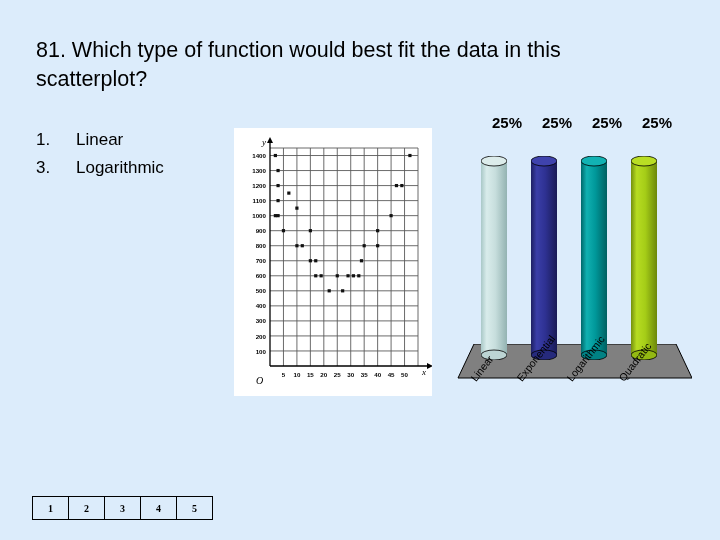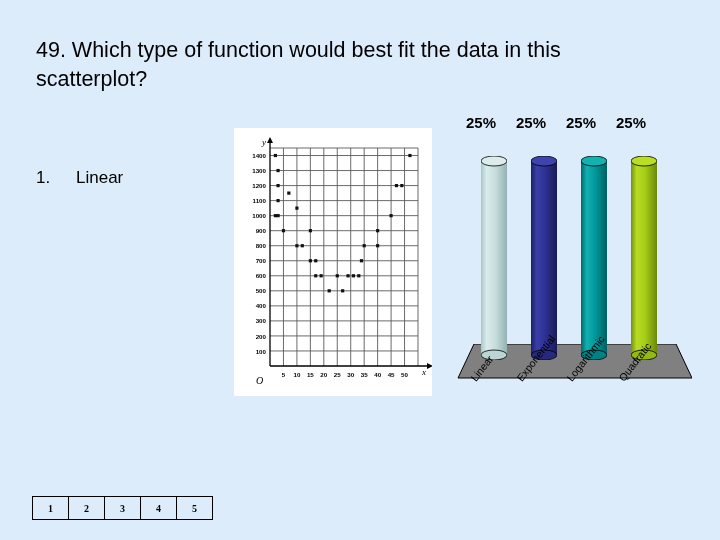--- a/index.html
+++ b/index.html
@@ -27,21 +27,20 @@
     font-family: "Liberation Sans", sans-serif;
     letter-spacing: 0px;
   }
 
   
   #answer-list {
     position: absolute;
     left: 36px;
     top: 126px;
     width: 200px;
-    margin-top: 38px;
   }
   .answer-row {
     position: relative;
     height: 28px;
     font-size: 17px;
     color: #000;
     line-height: 28px;
     white-space: nowrap;
   }
   .answer-num {
@@ -84,21 +83,21 @@
     position: absolute;
     left: 0;
     top: 0;
     width: 240px;
     height: 24px;
   }
   .pct-label {
     position: absolute;
     top: 0;
     width: 56px;
-    text-align: left;
+    text-align: right;
     font-size: 15px;
     font-weight: bold;
     color: #000;
     font-family: "Liberation Sans", sans-serif;
   }
   #bars-area {
     position: absolute;
     left: 0;
     top: 24px;
     width: 240px;
@@ -136,29 +135,32 @@
     font-size: 10px;
     color: #000;
     font-family: "Liberation Serif", serif;
     font-weight: bold;
     background: #dcecfb;
   }
 </style>
 </head>
 <body>
 
-<div id="question-title">49.  Which type of function would best fit the data in this scatterplot?</div>
+<div id="question-title">81.  Which type of function would best fit the data in this scatterplot?</div>
 
 <div id="answer-list">
 
   <div class="answer-row">
     <span class="answer-num">1.</span><span class="answer-label">Linear</span>
   </div>
 
 
+  <div class="answer-row">
+    <span class="answer-num">3.</span><span class="answer-label">Logarithmic</span>
+  </div>
 
 
 </div>
 
 <div id="scatter-panel">
   <svg id="scatter-svg" width="198" height="268" viewBox="0 0 198 268">
     <g id="scatter-grid">
         <line x1="36" y1="222.9655172413793" x2="184" y2="222.9655172413793" stroke="#5a5a5a" stroke-width="0.9"></line>
         <line x1="36" y1="207.93103448275863" x2="184" y2="207.93103448275863" stroke="#5a5a5a" stroke-width="0.9"></line>
         <line x1="36" y1="192.89655172413794" x2="184" y2="192.89655172413794" stroke="#5a5a5a" stroke-width="0.9"></line>

